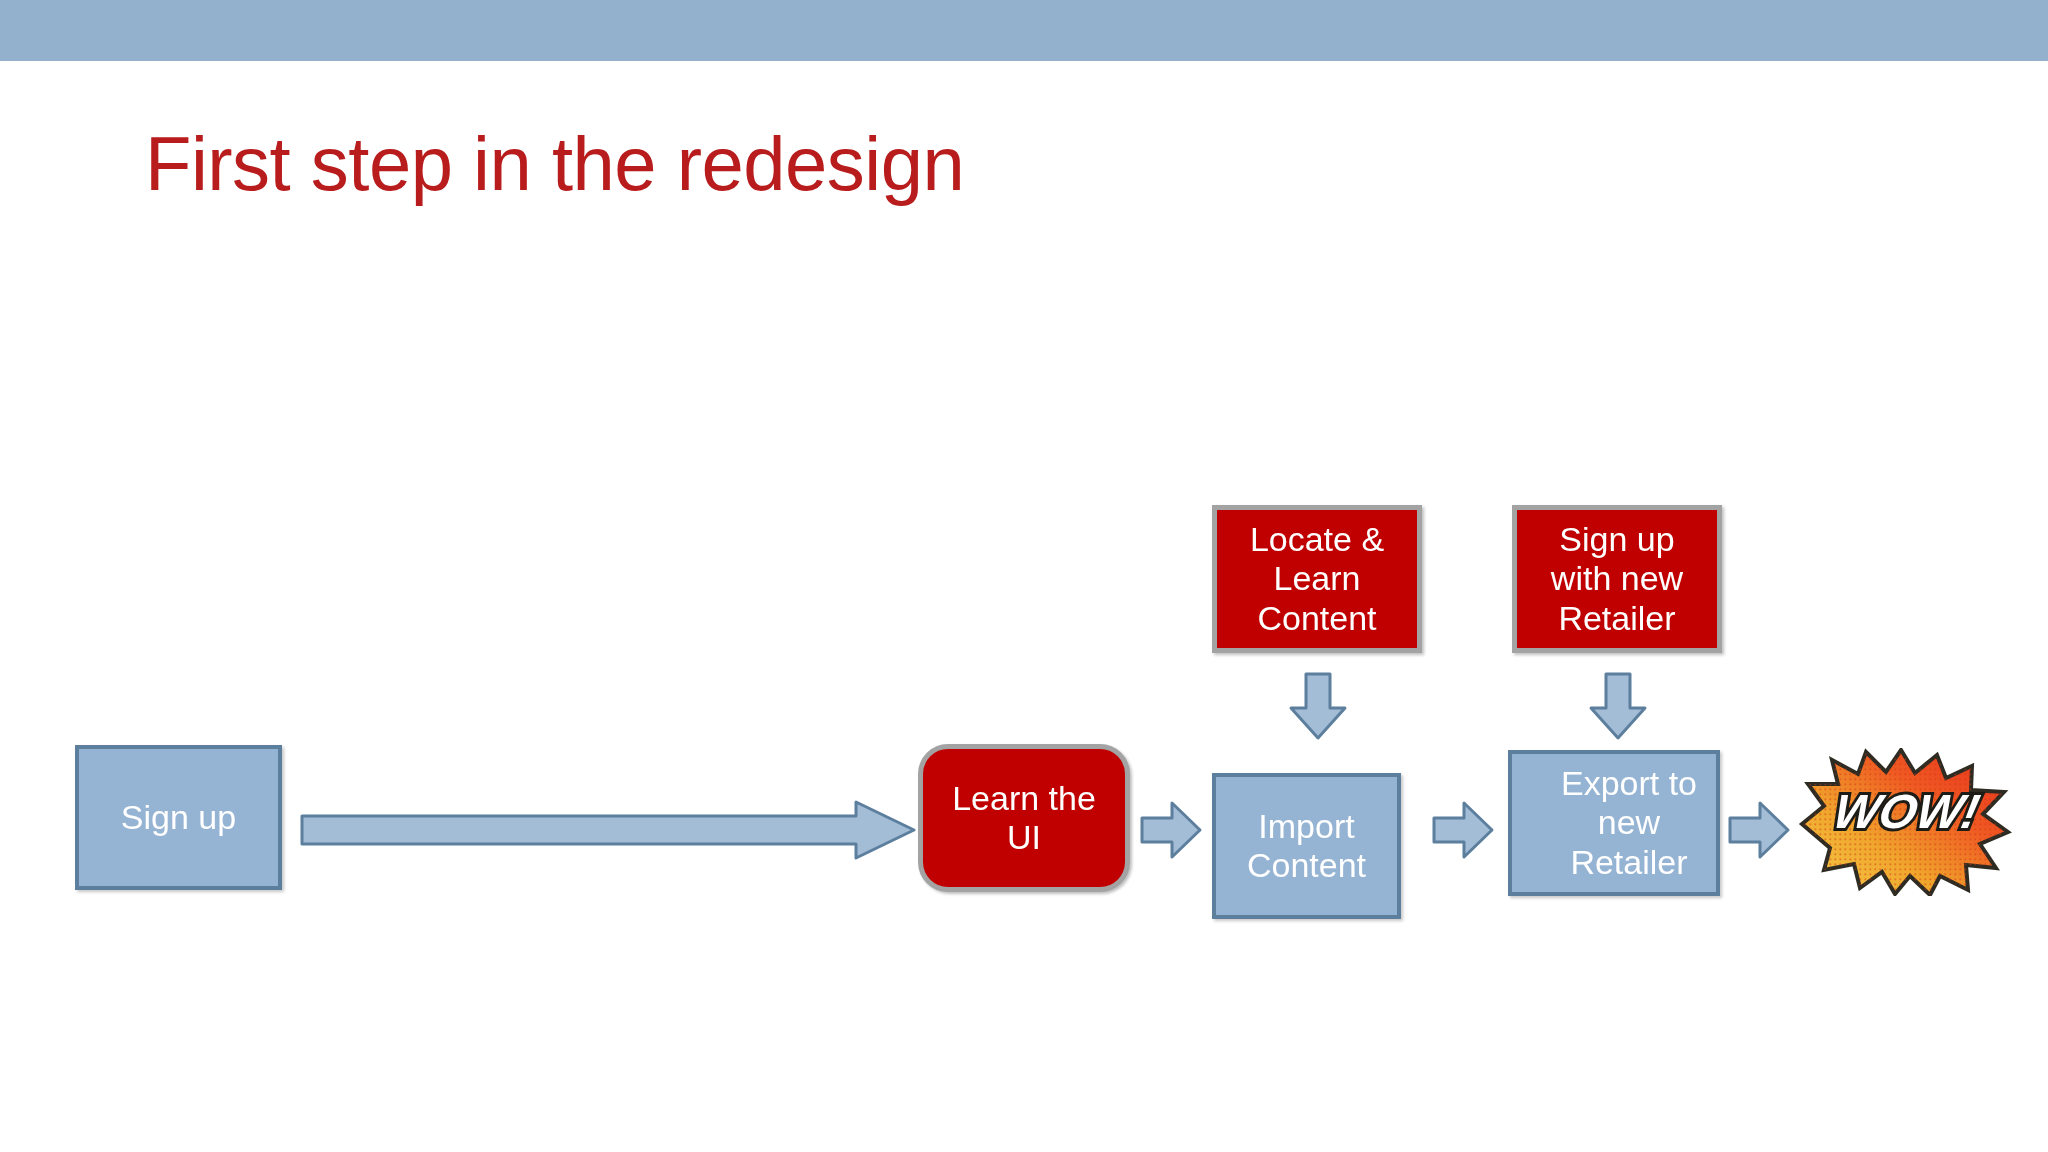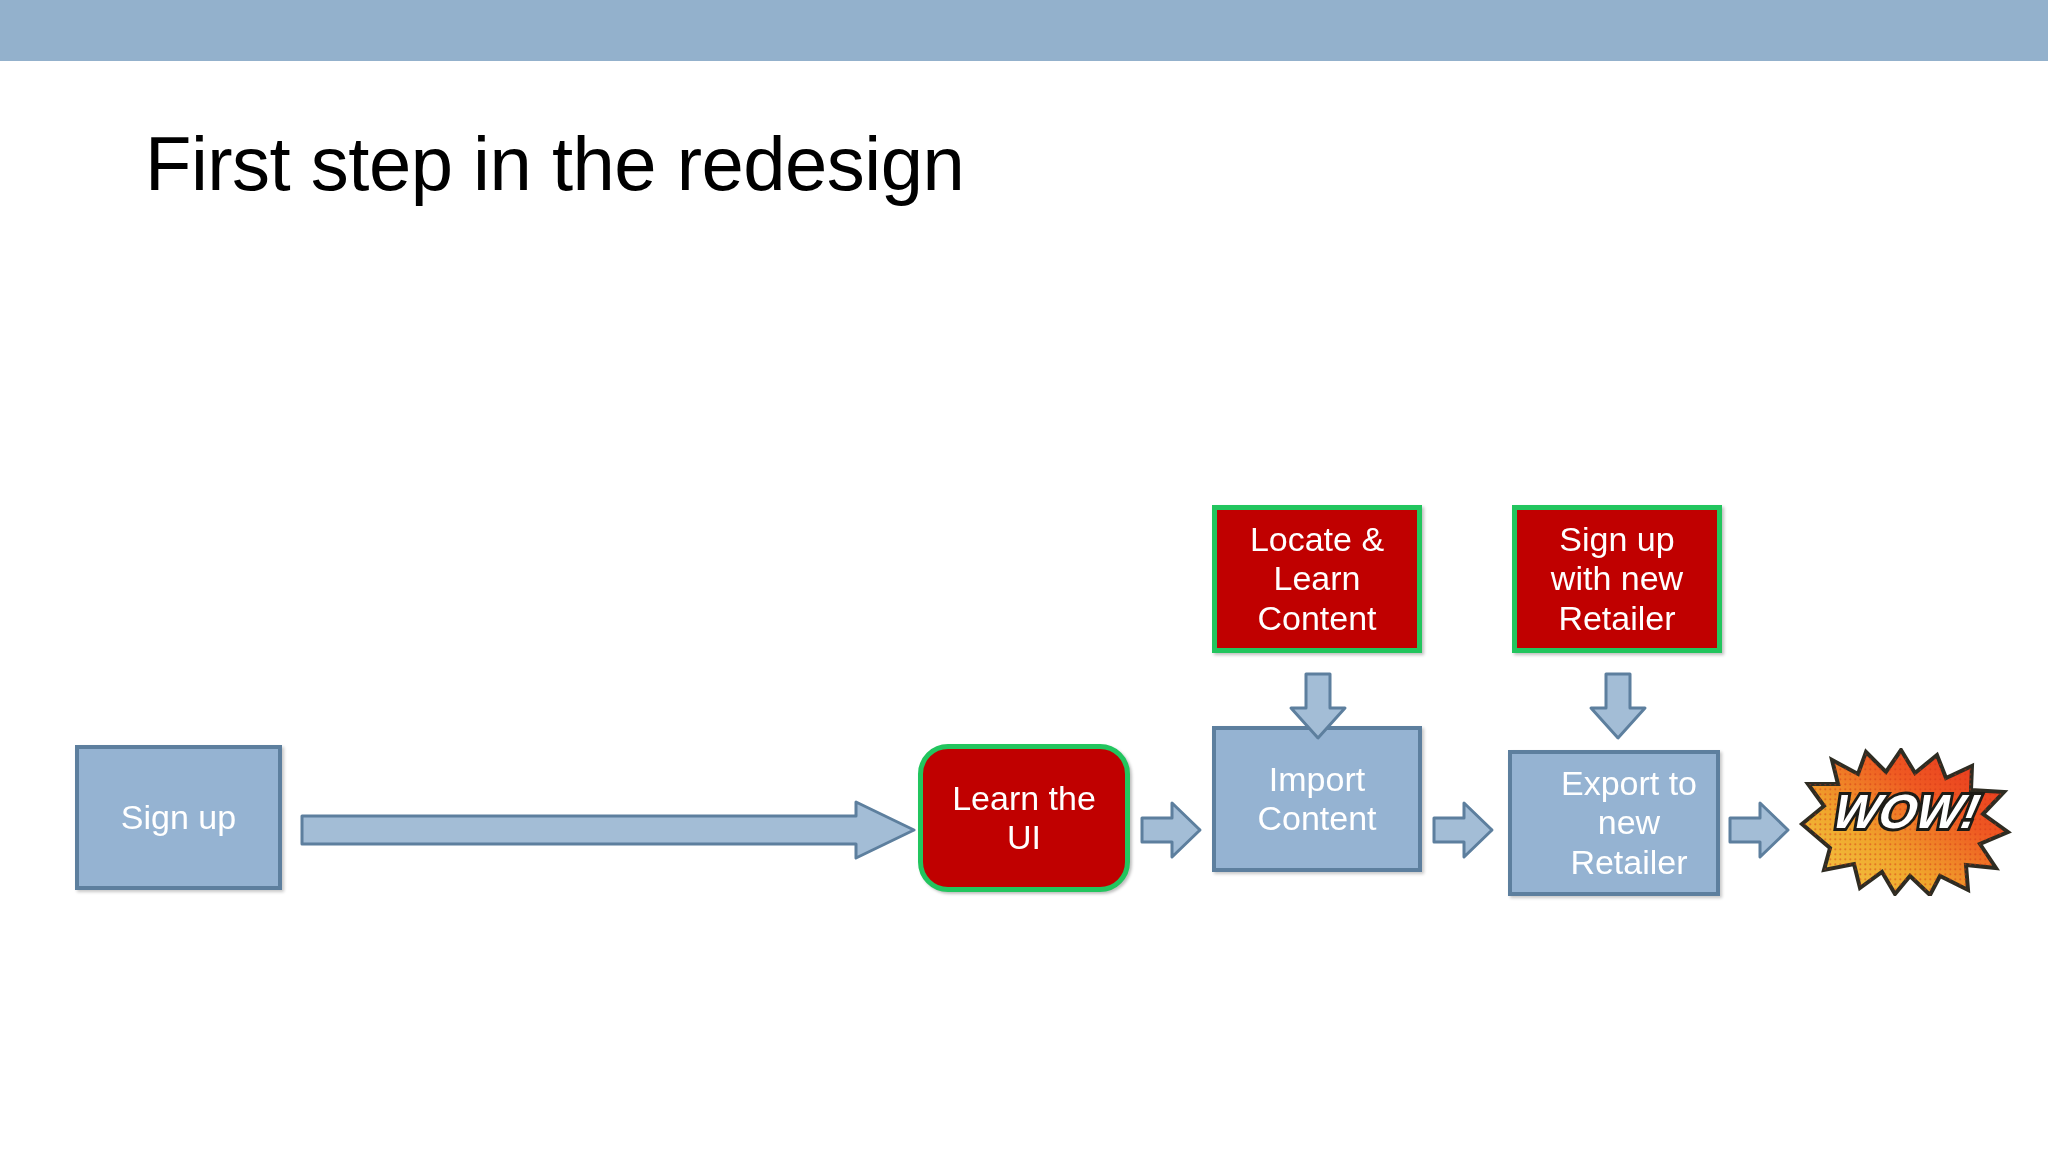--- a/index.html
+++ b/index.html
@@ -26,55 +26,55 @@
   }
 
   
   .slide-title {
     position: absolute;
     left: 145px;
     top: 122px;
     width: 1400px;
     font-size: 76px;
     line-height: 1.1;
-    color: #000000;
+    color: #b91c1c;
     letter-spacing: -0.5px;
     white-space: nowrap;
   }
 
   
   .node {
     position: absolute;
     box-sizing: border-box;
     display: flex;
     align-items: center;
     justify-content: center;
     text-align: center;
     color: #ffffff;
     font-size: 34px;
     line-height: 1.15;
     padding: 4px 6px;
   }
   .node-red {
     background: #c00000;
-    border: 5px solid #22c55e;
+    border: 5px solid #a3a3a3;
     box-shadow: 2px 2px 3px rgba(0,0,0,0.25);
   }
   .node-blue {
     background: #95b3d2;
     border: 4px solid #5d7f9e;
     box-shadow: 2px 2px 3px rgba(0,0,0,0.22);
   }
 
   
   .n-signup      { left: 75px;   top: 745px; width: 207px; height: 145px; }
   .n-learnui     { left: 918px;  top: 744px; width: 212px; height: 148px; border-radius: 30px; }
   .n-locate      { left: 1212px; top: 505px; width: 210px; height: 148px; }
   .n-signupnew   { left: 1512px; top: 505px; width: 210px; height: 148px; }
-  .n-import      { left: 1212px; top: 726px; width: 210px; height: 146px; }
+  .n-import      { left: 1212px; top: 773px; width: 189px; height: 146px; }
   .n-exportnew   { left: 1508px; top: 750px; width: 212px; height: 146px; padding-left: 36px; }
 
   
   .arrow {
     position: absolute;
   }
   .arrow svg { display: block; overflow: visible; }
 
   .a-long   { left: 300px;  top: 800px; }
   .a-right1 { left: 1140px; top: 800px; }

